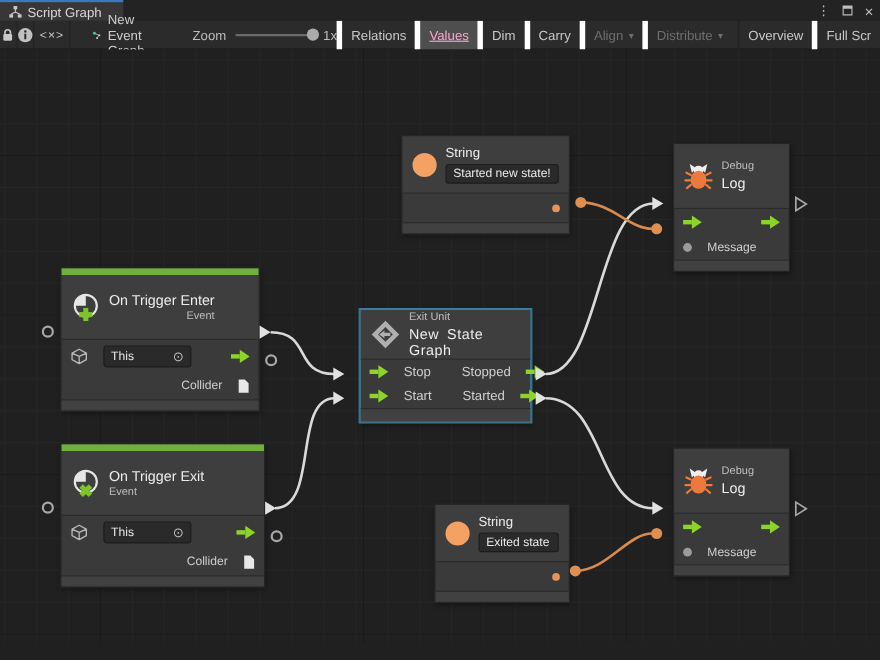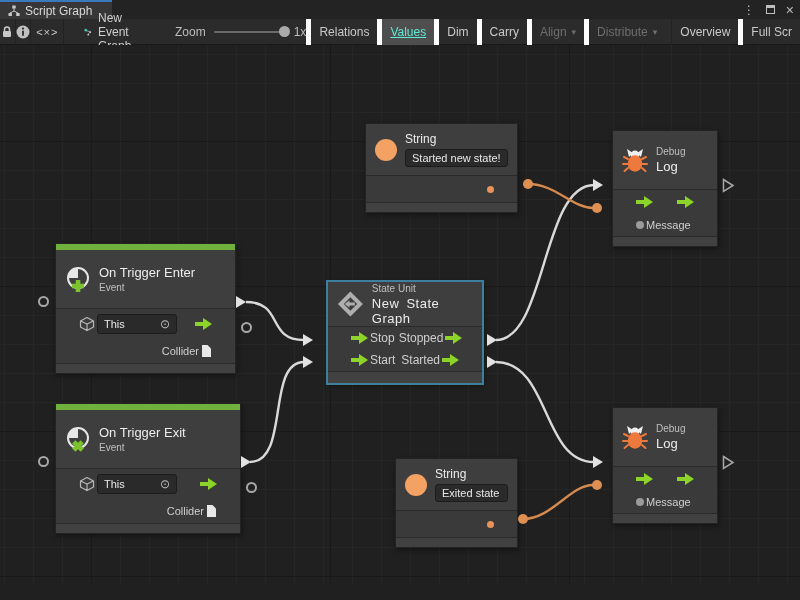--- a/index.html
+++ b/index.html
@@ -21,21 +21,21 @@
     border-bottom:1px solid #191919; display:flex; align-items:center; color:#C9C9C9; font-size:12px; }
   .tbtn { height:26px; display:flex; align-items:center; justify-content:center; border-right:1px solid #222; }
   .tbtn.iconb { width:28px; }
   .tbtn.codeb { width:60px; color:#C9C9C9; letter-spacing:1px; font-size:11px; }
   .graphname { display:flex; align-items:center; gap:6px; margin-left:20px; color:#CFCFCF; }
   .zoomgrp { display:flex; align-items:center; margin-left:28px; gap:8px; color:#BDBDBD; }
   .ztrack { position:relative; width:72px; height:2px; background:#6A6A6A; border-radius:1px; }
   .zthumb { position:absolute; right:-4px; top:-4.5px; width:11px; height:11px; border-radius:50%; background:#ABABAB; }
   .rightbtns { margin-left:auto; display:flex; height:26px; }
   .rbtn { height:26px; display:flex; align-items:center; padding:0 8px; border-left:5px solid #ffffff; white-space:nowrap; }
-  .rbtn.active { background:#4E4E4E; color:#5eead4;text-decoration:underline; }
+  .rbtn.active { background:#4E4E4E; color:#f9a8d4;text-decoration:underline; }
   .rbtn.disabled { color:#6E6E6E; }
   .rbtn .dd { font-size:9px; margin-left:5px; }
   .rbtn.gap { margin-left:6px; border-left:1px solid #222; }
 
   
   .canvas { position:absolute; left:0; top:45px; width:800px; height:555px;
     background-color:#202020;
     background-image:
       linear-gradient(#191919 1px, transparent 1px),
       linear-gradient(90deg,#191919 1px, transparent 1px),
@@ -48,21 +48,21 @@
   
   .node { position:absolute; background:#3A3A3A; border:1px solid #232323; color:#D6D6D6;
     box-shadow:1px 2px 5px rgba(0,0,0,.4); }
   .node.selected { border:1px solid #3F7F9E; box-shadow:0 0 0 1px #3F7F9E, 1px 2px 5px rgba(0,0,0,.4); }
   .ntop { height:6px; background:#6FB13C; }
   .nhead { background:#3E3E3E; display:flex; align-items:center; gap:8px; padding:15px 9px; border-bottom:1px solid #2A2A2A; }
   .nkind { font-size:10px; color:#BFBFBF; margin-bottom:2px; }
   .ntitle { font-size:12px; color:#ECECEC; }
   .ntitle.big { font-size:13px; }
   .ntitle.spaced { letter-spacing:.5px; word-spacing:3px; }
-  .nrow { display:flex; align-items:center; gap:2px; padding:0 23px; }
+  .nrow { display:flex; align-items:center; gap:14px; padding:0 8px; }
   .nfoot { background:#414141; border-top:1px solid #2A2A2A; height:10px; }
   .spacer { flex:1; }
   .plabel { font-size:11px; color:#CFCFCF; }
 
   .field { background:#2A2A2A; border:1px solid #1C1C1C; border-radius:3px; padding:2px 6px;
     font-size:11px; color:#E8E8E8; display:flex; align-items:center; }
   .field input { background:transparent; border:none; outline:none; color:#E8E8E8; font-size:11px;
     font-family:Liberation Sans, sans-serif; width:100%; padding:0; }
   .pickicon { color:#BDBDBD; font-size:12px; margin-left:6px; }
 
@@ -209,21 +209,21 @@
         <span class="spacer"></span>
         <span class="garrow"></span>
       </div>
       <div class="nrow" style="height:23px;">
         <span class="graydot"></span>
         <span class="plabel">Message</span>
       </div>
       <div class="nfoot"></div>
     </div>
 
-    <div class="node" style="left:55px;top:198px;width:181px;">
+    <div class="node" style="left:55px;top:198px;width:181px;text-align:right;">
       <div class="ntop"></div>
       <div class="nhead">
         <svg width="26" height="26" viewBox="0 0 26 26">
           <circle cx="13" cy="12" r="10" stroke="#E6E6E6" stroke-width="2" fill="none"></circle>
           <path d="M13,12 L13,2 A10,10 0 0 0 3,12 Z" fill="#E6E6E6"></path>
           <rect x="7" y="17.7" width="12" height="4.6" fill="#7CC32E"></rect>
           <rect x="10.7" y="14" width="4.6" height="12" fill="#7CC32E"></rect>
         </svg>
         <div>
           <div class="ntitle big">On Trigger Enter</div>
@@ -252,21 +252,21 @@
     </div>
 
     <div class="node selected" style="left:327px;top:236px;width:156px;">
       <div class="nhead" style="height:45px;">
         <svg width="30" height="30" viewBox="0 0 30 30">
           <polygon points="15,1 29,15 15,29 1,15" fill="#AFAFAF"></polygon>
           <polygon points="15,7.5 22.5,15 15,22.5 7.5,15" fill="#3E3E3E"></polygon>
           <polygon points="8.5,15 14,11 14,13.4 20,13.4 20,16.6 14,16.6 14,19" fill="#AFAFAF"></polygon>
         </svg>
         <div>
-          <div class="nkind">State Unit</div>
+          <div class="nkind">Exit Unit</div>
           <div class="ntitle big spaced">New State Graph</div>
         </div>
       </div>
       <div class="nrow" style="height:22px;">
         <span class="garrow"></span>
         <span class="plabel" style="font-size:12px;">Stop</span>
         <span class="spacer"></span>
         <span class="plabel" style="font-size:12px;">Stopped</span>
         <span class="garrow"></span>
       </div>

